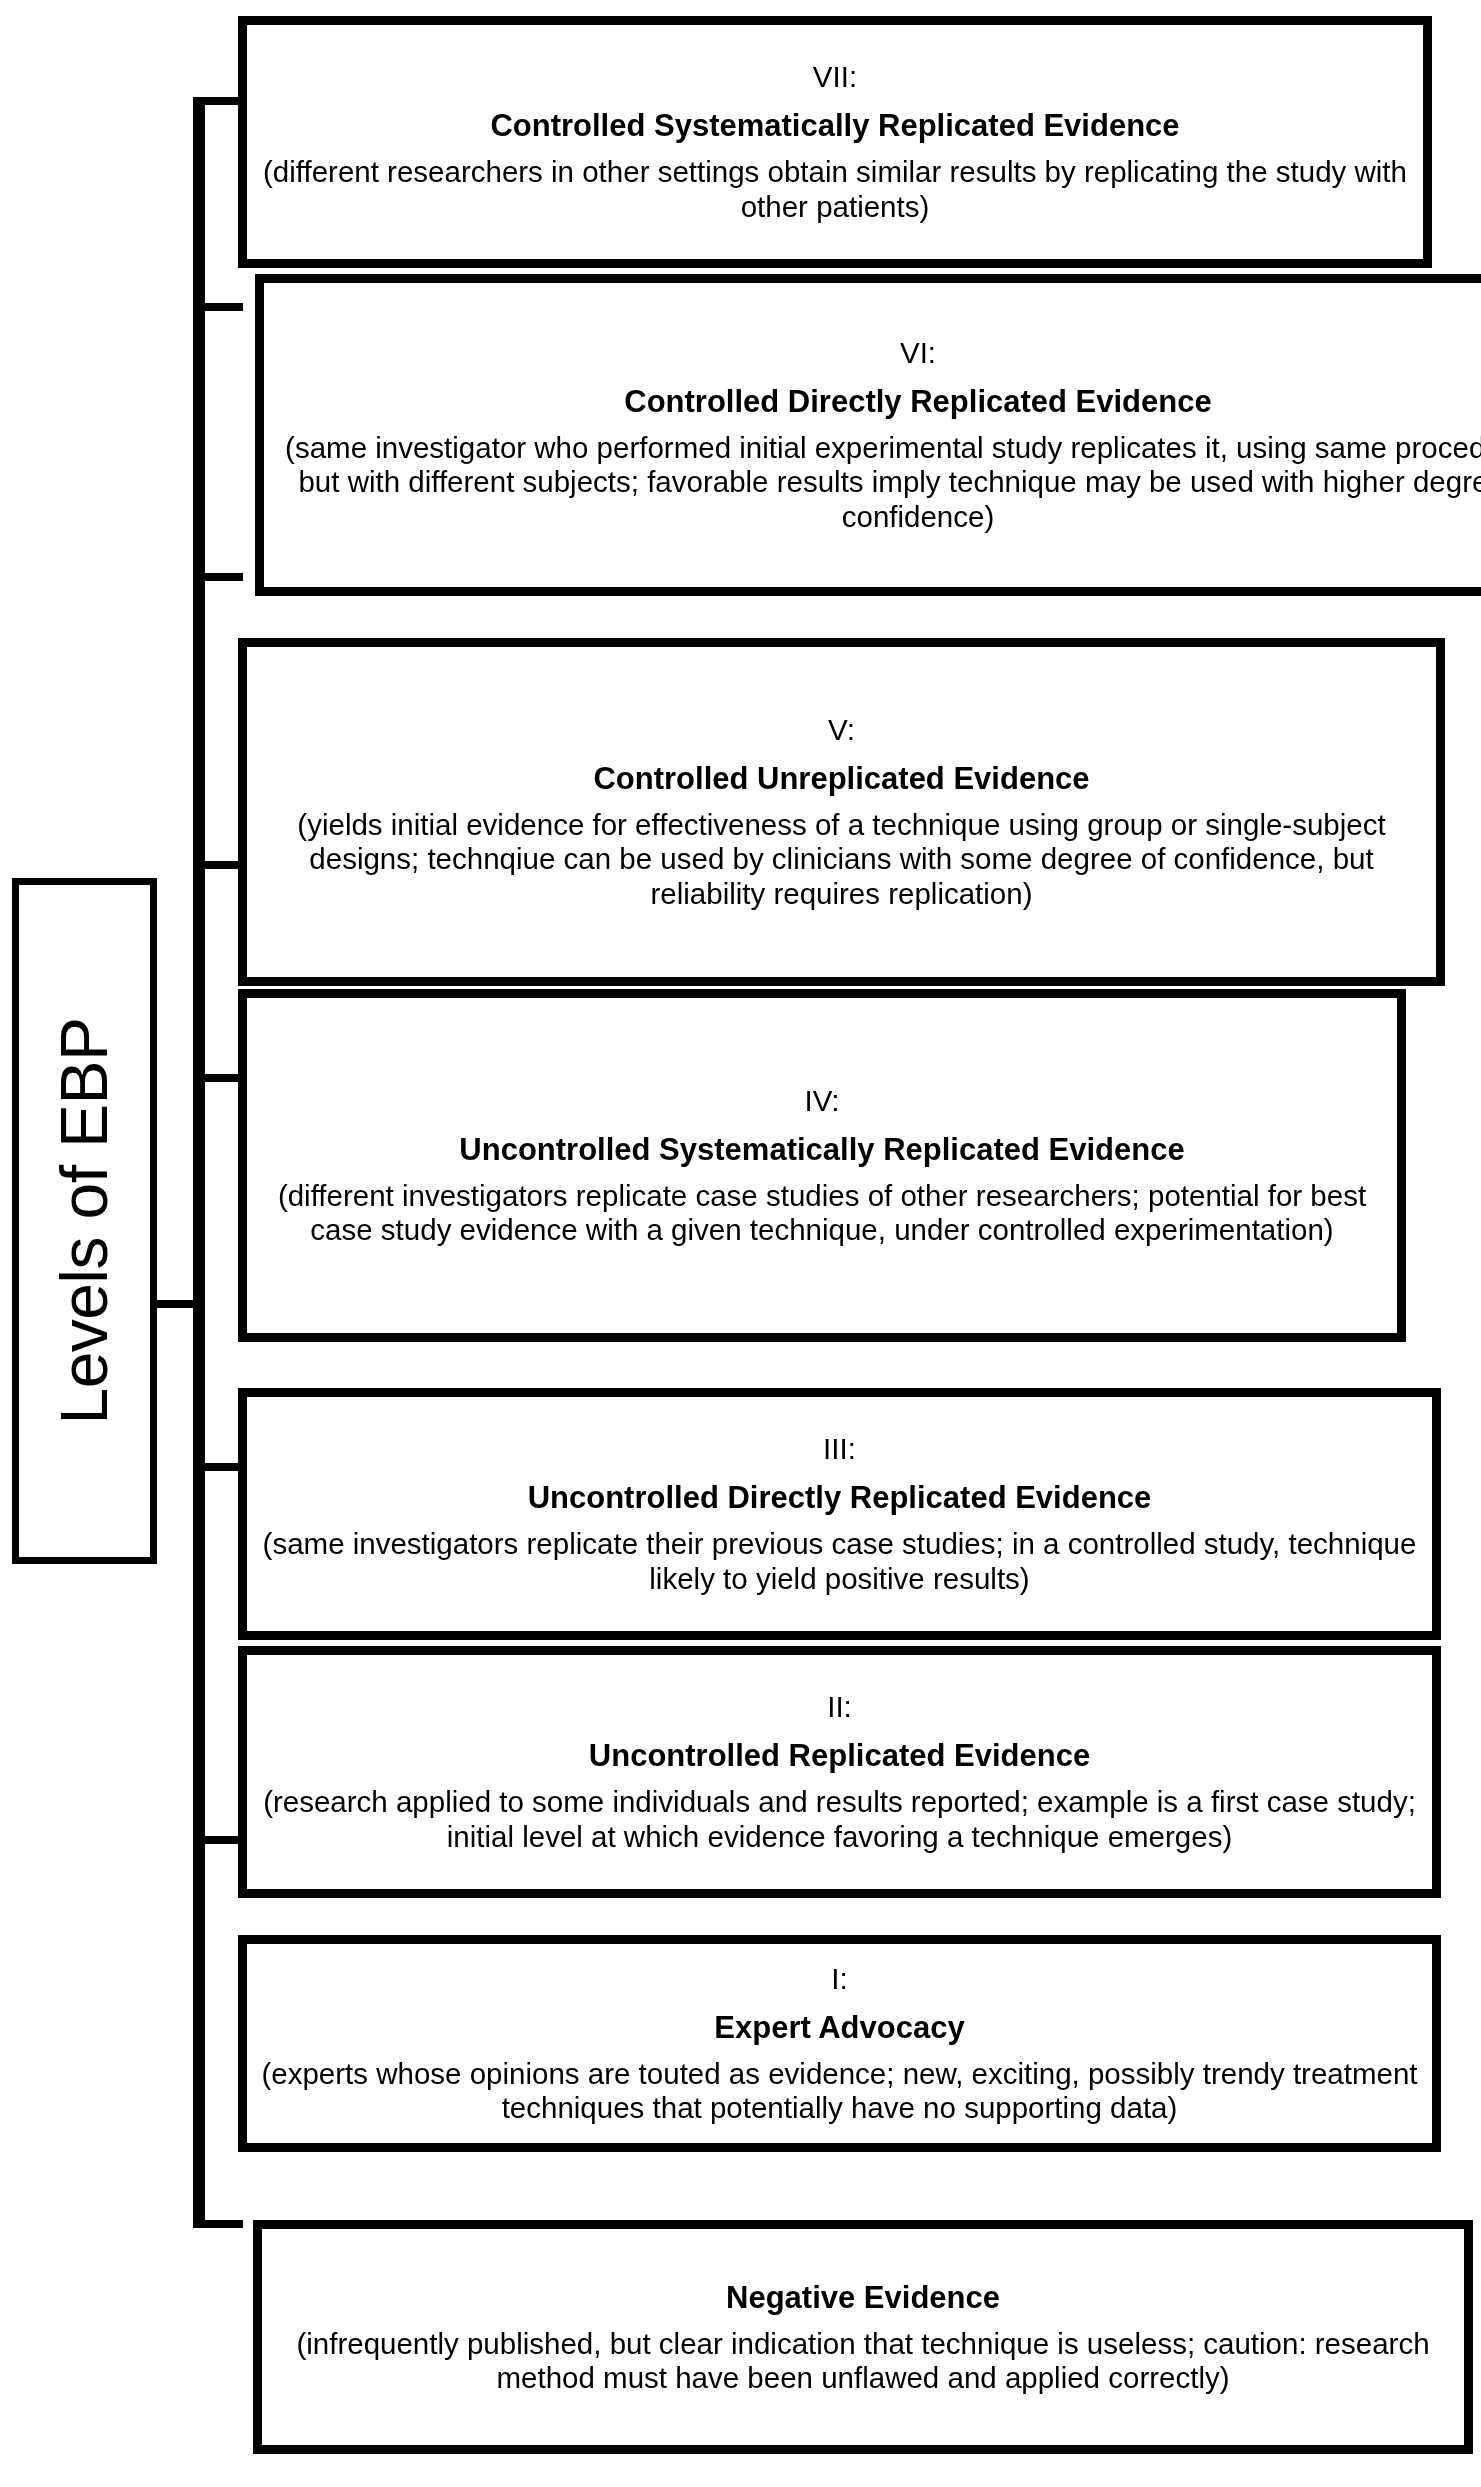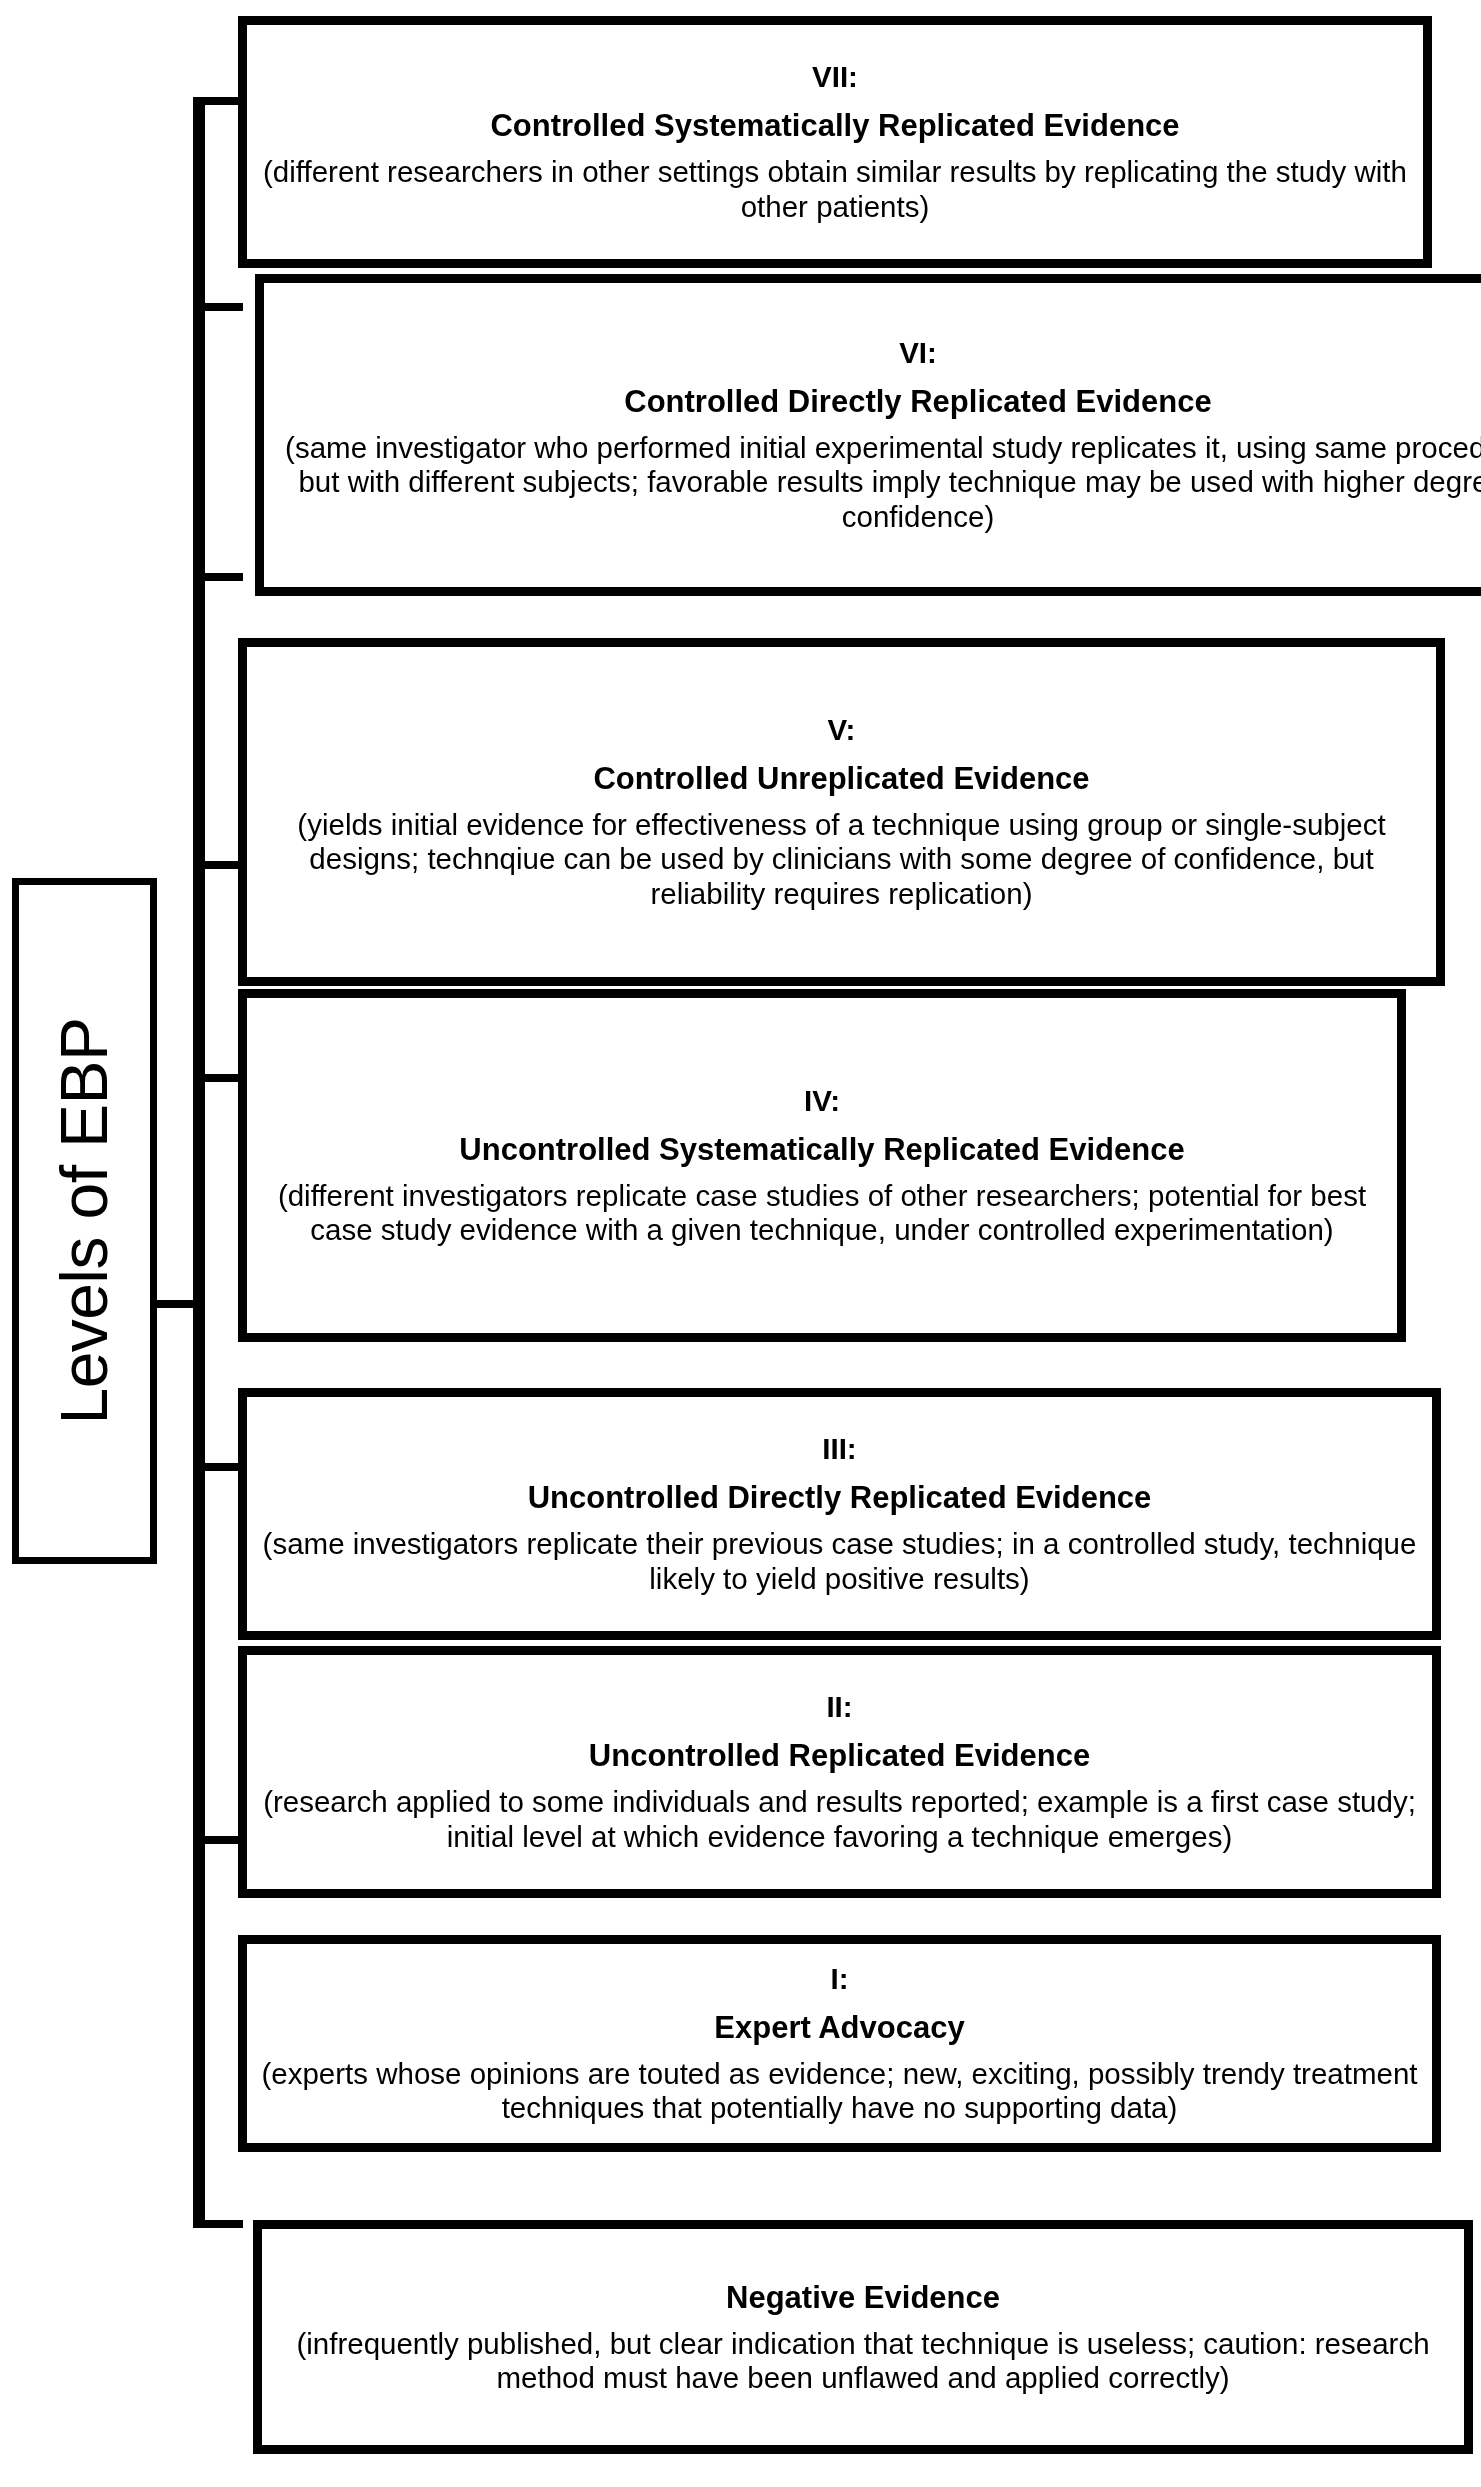--- a/index.html
+++ b/index.html
@@ -63,21 +63,21 @@
     padding:3.3px 7.8px;
     display:flex;
     flex-direction:column;
     justify-content:center;
     align-items:center;
     overflow:hidden;
     z-index:5;
   }
   .numeral{
     font-size:29.5px;
-    font-weight:700;
+    font-weight:400;
     color:#000;
     text-align:center;
     line-height:1.18;
     margin:0;
   }
   .ttl{
     font-size:31px;
     font-weight:700;
     color:#000;
     text-align:right;

